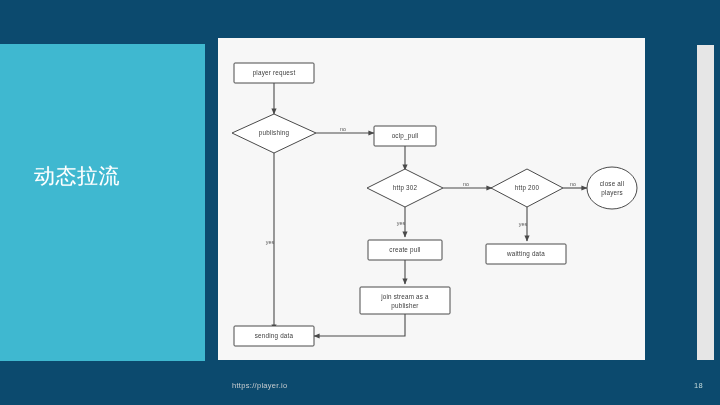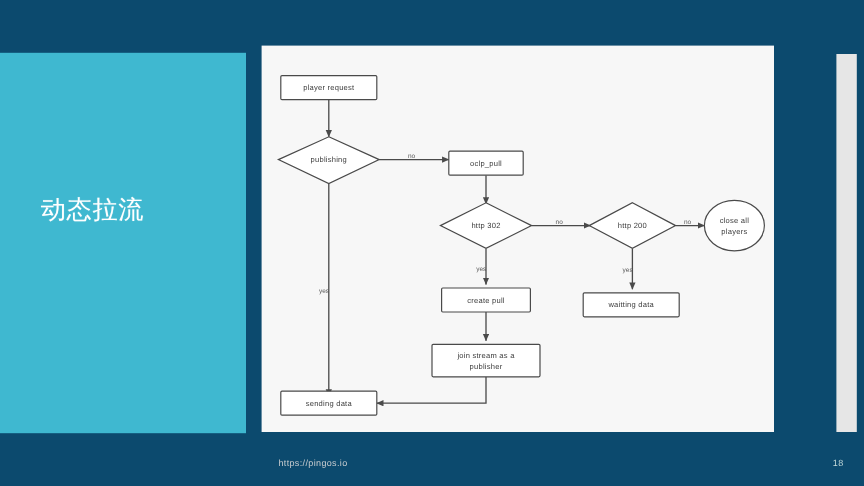--- a/index.html
+++ b/index.html
@@ -207,17 +207,17 @@
       </g>
 
       <g>
         <rect class="shape" x="16" y="288" width="80" height="20" rx="1"></rect>
         <text class="node-label" x="56" y="298.5">sending data</text>
       </g>
 
     </svg>
   </div>
 
-  <div id="footer-url">https://pingos.io</div>
+  <div id="footer-url">https://player.io</div>
 
   <div id="page-number">18</div>
 
 </div>
 
 </body></html>

